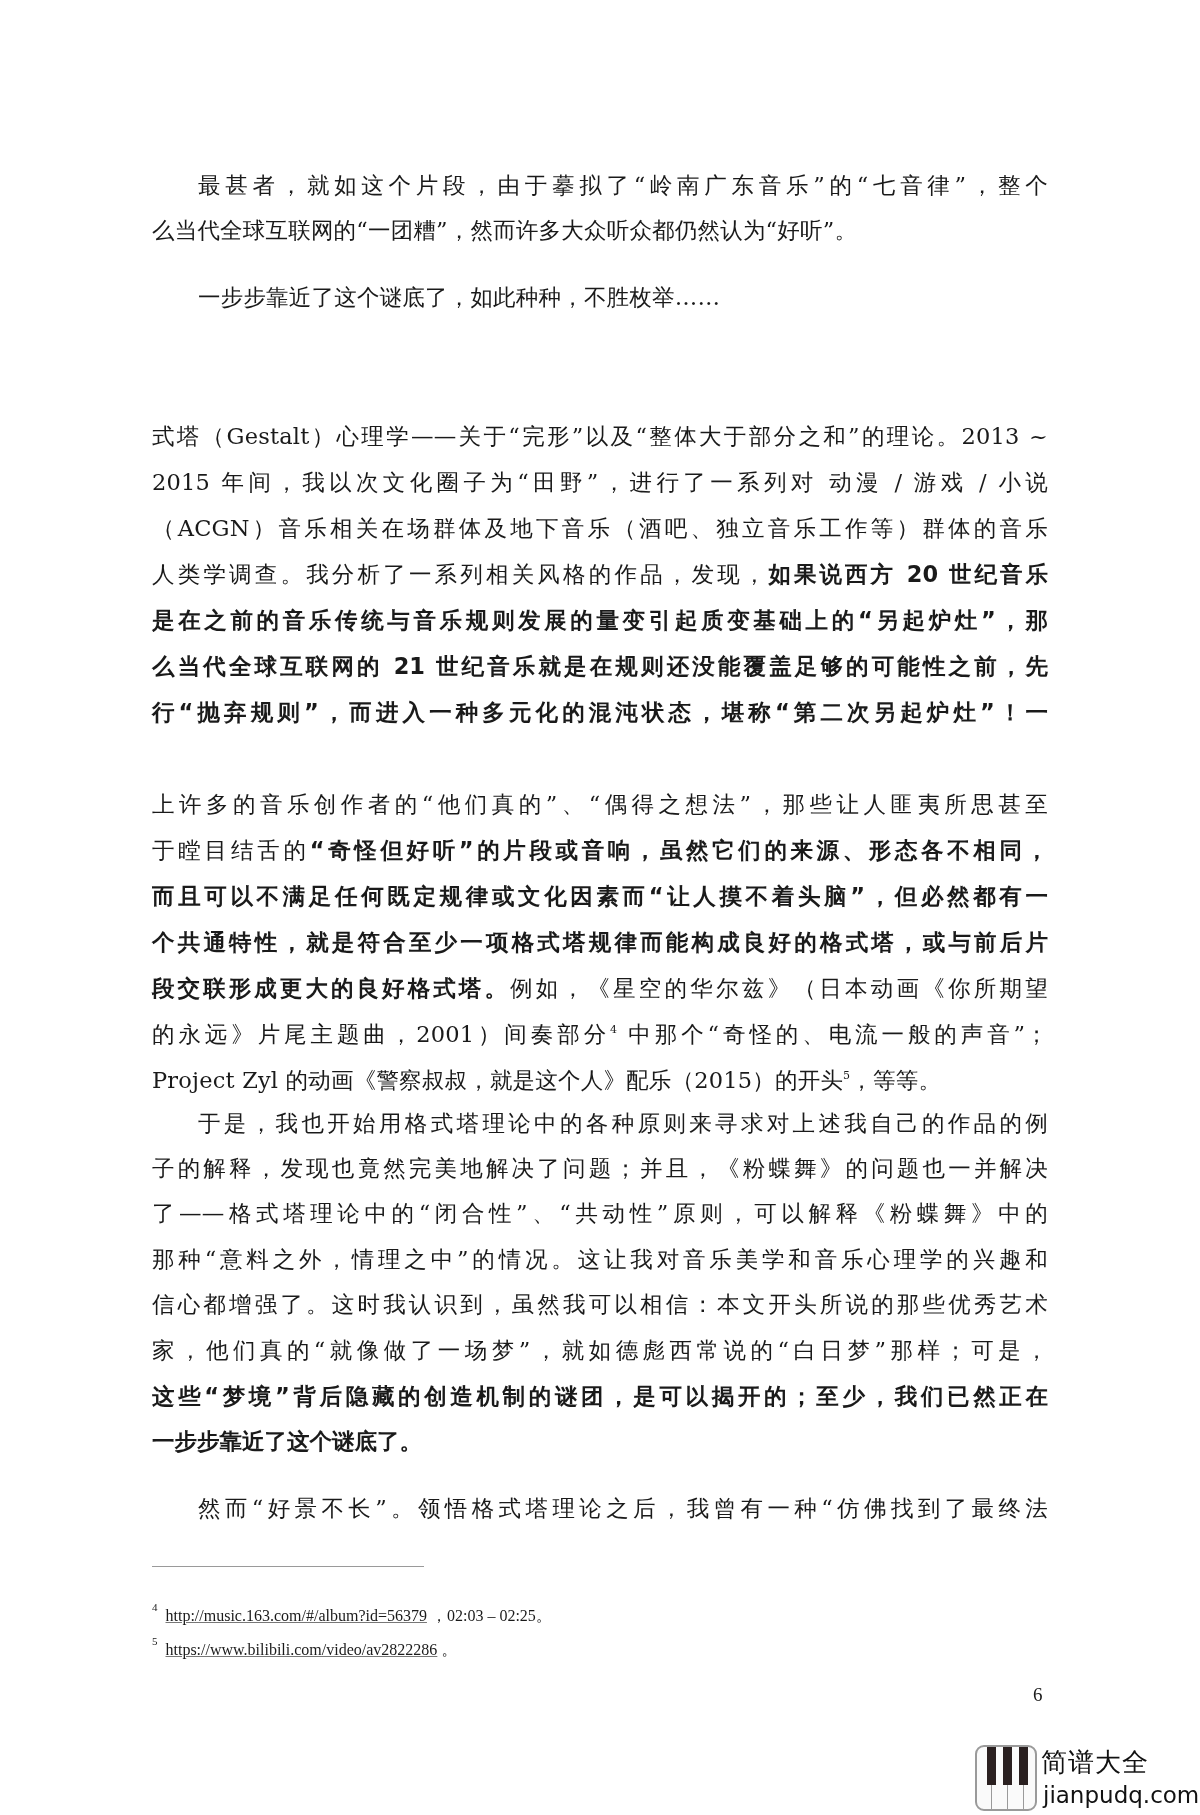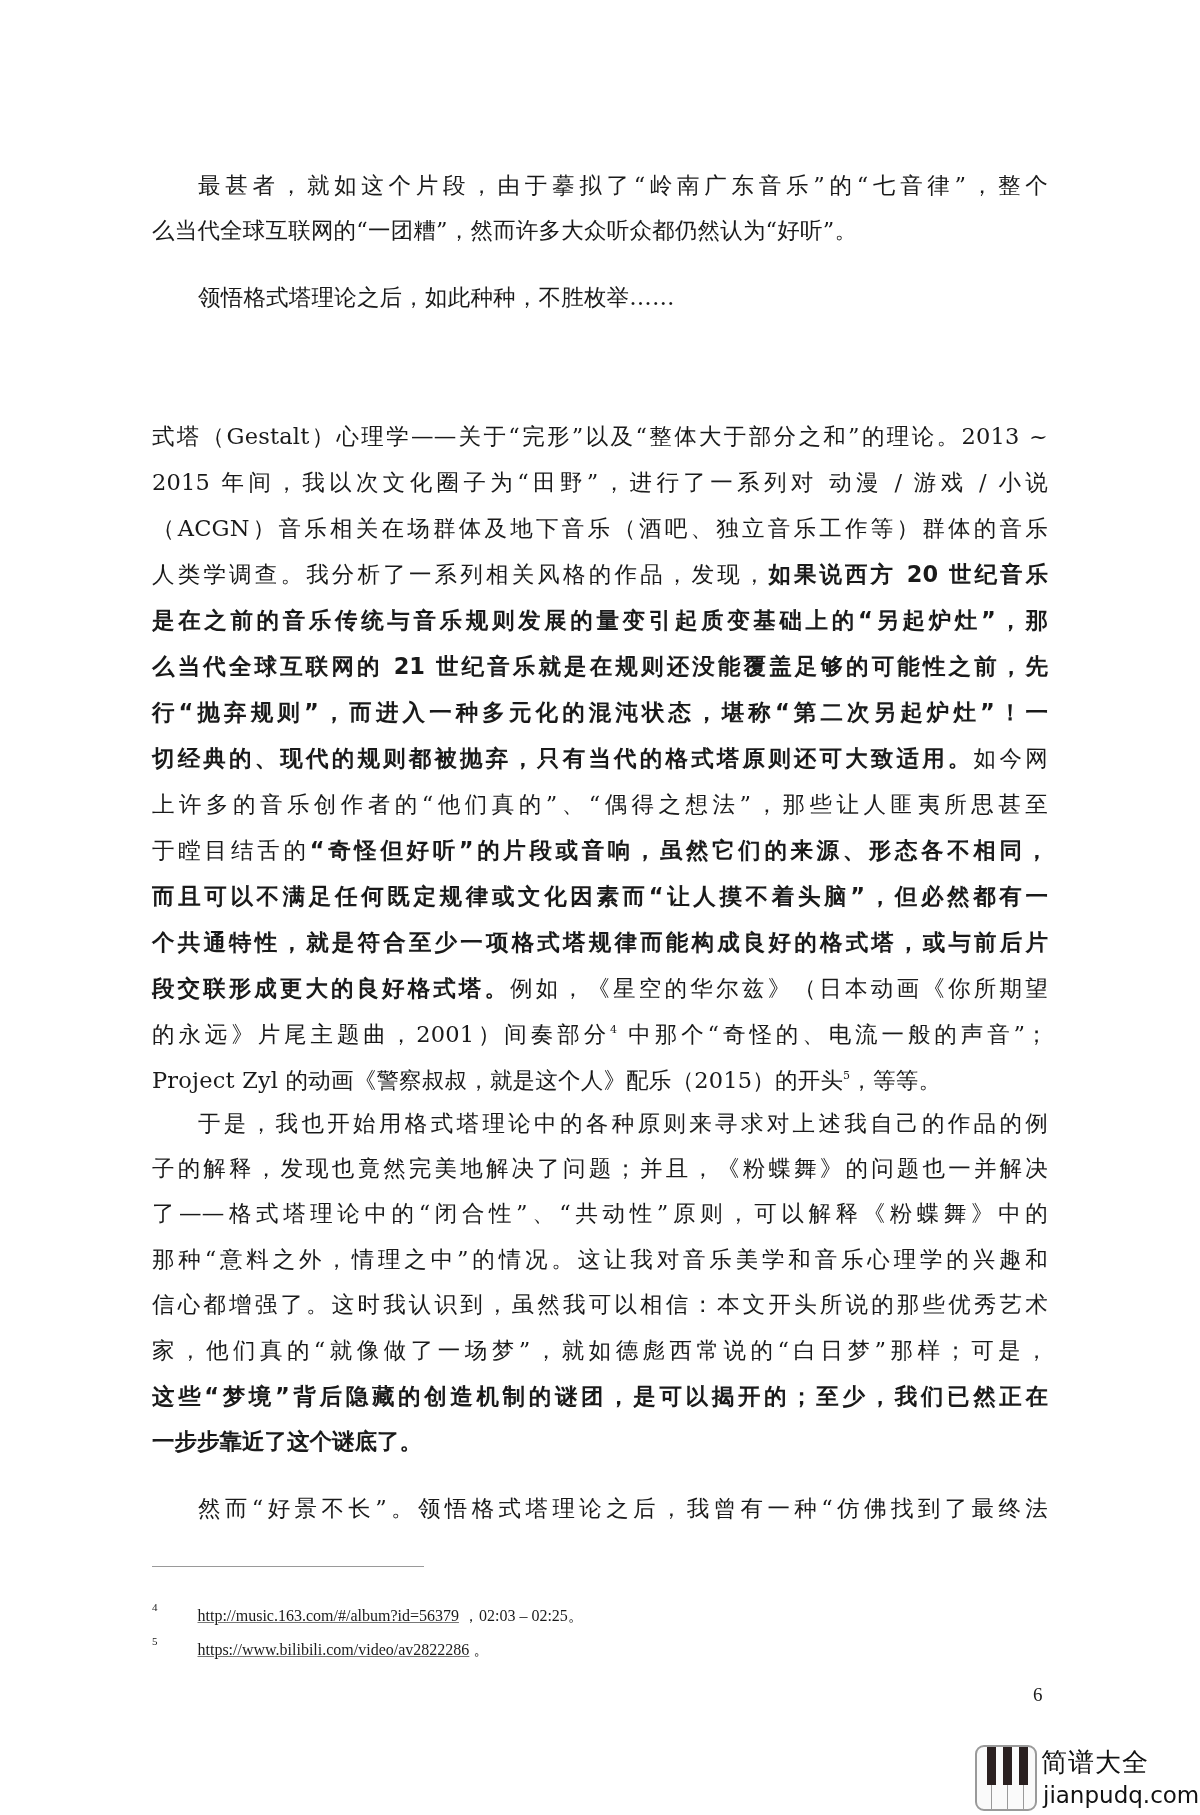--- a/index.html
+++ b/index.html
@@ -9,51 +9,50 @@
   .line { position: absolute; left: 152px; width: 896px; font-size: 22.5px; line-height: 30px;
           white-space: nowrap; letter-spacing: 0.2px; text-align: justify; text-align-last: justify; }
   .line.indent { left: 198px; width: 850px; }
   .line.last { text-align-last: left; }
   .b { font-family: "DejaVu Sans", "Liberation Sans", sans-serif; font-weight: bold; letter-spacing: 0px; }
   sup { font-size: 11px; vertical-align: 9px; line-height: 0; }
   .rule { position: absolute; left: 152px; top: 1566px; width: 272px; height: 1px; background: #9a9a9a; }
   .fn { position: absolute; left: 152px; font-size: 16px; line-height: 22px; white-space: nowrap;
         font-family: "Liberation Serif", "DejaVu Serif", serif; }
   .fn .num { font-size: 11px; vertical-align: 10px; margin-right: 8px; }
-  .fn a { color: #1a1a1a; text-decoration: underline; text-decoration-color: #777; margin-left: 32px; }
+  .fn a { color: #1a1a1a; text-decoration: underline; text-decoration-color: #777; }
   .pagenum { position: absolute; left: 1033px; top: 1684px; font-size: 19px;
              font-family: "Liberation Serif", "DejaVu Serif", serif; }
   .wm { position: absolute; left: 975px; top: 1745px; width: 225px; height: 70px; }
   .wm .keys { position: absolute; left: 0; top: 0; width: 62px; height: 66px; border: 2px solid #9a9a9a;
               border-radius: 9px; background: #fafafa; overflow: hidden; box-sizing: border-box; }
   .wm .key { position: absolute; top: 0; width: 9px; height: 38px; background: #2a2020; }
   .wm .sep { position: absolute; top: 38px; width: 1px; height: 28px; background: #9a9a9a; }
   .wm .cn { position: absolute; left: 66px; top: -2px; font-family: "DejaVu Sans", sans-serif;
             font-size: 26px; line-height: 38px; color: #111; letter-spacing: 1px; }
   .wm .en { position: absolute; left: 68px; top: 36px; font-family: "DejaVu Sans", sans-serif;
             font-size: 23px; line-height: 28px; color: #111; }
 </style>
 </head>
 <body>
 
 <div class="page">
 
   <div class="line indent" style="top:170px">最甚者，就如这个片段，由于摹拟了“岭南广东音乐”的“七音律”，整个</div>
   <div class="line last" style="top:215px">么当代全球互联网的“一团糟”，然而许多大众听众都仍然认为“好听”。</div>
 
-  <div class="line indent last" style="top:282px">领悟格式塔理论之后，如此种种，不胜枚举……</div>
+  <div class="line indent last" style="top:282px">一步步靠近了这个谜底了，如此种种，不胜枚举……</div>
 
   <div class="line" style="top:421px">式塔（Gestalt）心理学——关于“完形”以及“整体大于部分之和”的理论。2013 ~</div>
   <div class="line" style="top:467px">2015 年间，我以次文化圈子为“田野”，进行了一系列对 动漫 / 游戏 / 小说</div>
   <div class="line" style="top:513px">（ACGN）音乐相关在场群体及地下音乐（酒吧、独立音乐工作等）群体的音乐</div>
   <div class="line" style="top:559px"><span>人类学调查。我分析了一系列相关风格的作品，发现，</span><span class="b">如果说西方 20 世纪音乐</span></div>
   <div class="line b" style="top:605px">是在之前的音乐传统与音乐规则发展的量变引起质变基础上的“另起炉灶”，那</div>
   <div class="line b" style="top:651px">么当代全球互联网的 21 世纪音乐就是在规则还没能覆盖足够的可能性之前，先</div>
   <div class="line b" style="top:697px">行“抛弃规则”，而进入一种多元化的混沌状态，堪称“第二次另起炉灶”！一</div>
-  <div class="line" style="top:743px"><span class="b">切经典的、现代的规则都被抛弃，只有当代的格式塔原则还可大致适用。</span><span>如今网</span></div>
   <div class="line" style="top:789px">上许多的音乐创作者的“他们真的”、“偶得之想法”，那些让人匪夷所思甚至</div>
   <div class="line" style="top:835px"><span>于瞠目结舌的</span><span class="b">“奇怪但好听”的片段或音响，虽然它们的来源、形态各不相同，</span></div>
   <div class="line b" style="top:881px">而且可以不满足任何既定规律或文化因素而“让人摸不着头脑”，但必然都有一</div>
   <div class="line" style="top:973px"><span class="b">段交联形成更大的良好格式塔。</span><span>例如，《星空的华尔兹》（日本动画《你所期望</span></div>
   <div class="line b" style="top:927px">个共通特性，就是符合至少一项格式塔规律而能构成良好的格式塔，或与前后片</div>
   <div class="line" style="top:1019px"><span>的永远》片尾主题曲，2001）间奏部分</span><sup>4</sup><span> 中那个“奇怪的、电流一般的声音”；</span></div>
   <div class="line last" style="top:1065px"><span>Project Zyl 的动画《警察叔叔，就是这个人》配乐（2015）的开头</span><sup>5</sup><span>，等等。</span></div>
 
   <div class="line indent" style="top:1108px">于是，我也开始用格式塔理论中的各种原则来寻求对上述我自己的作品的例</div>
   <div class="line" style="top:1153px">子的解释，发现也竟然完美地解决了问题；并且，《粉蝶舞》的问题也一并解决</div>

